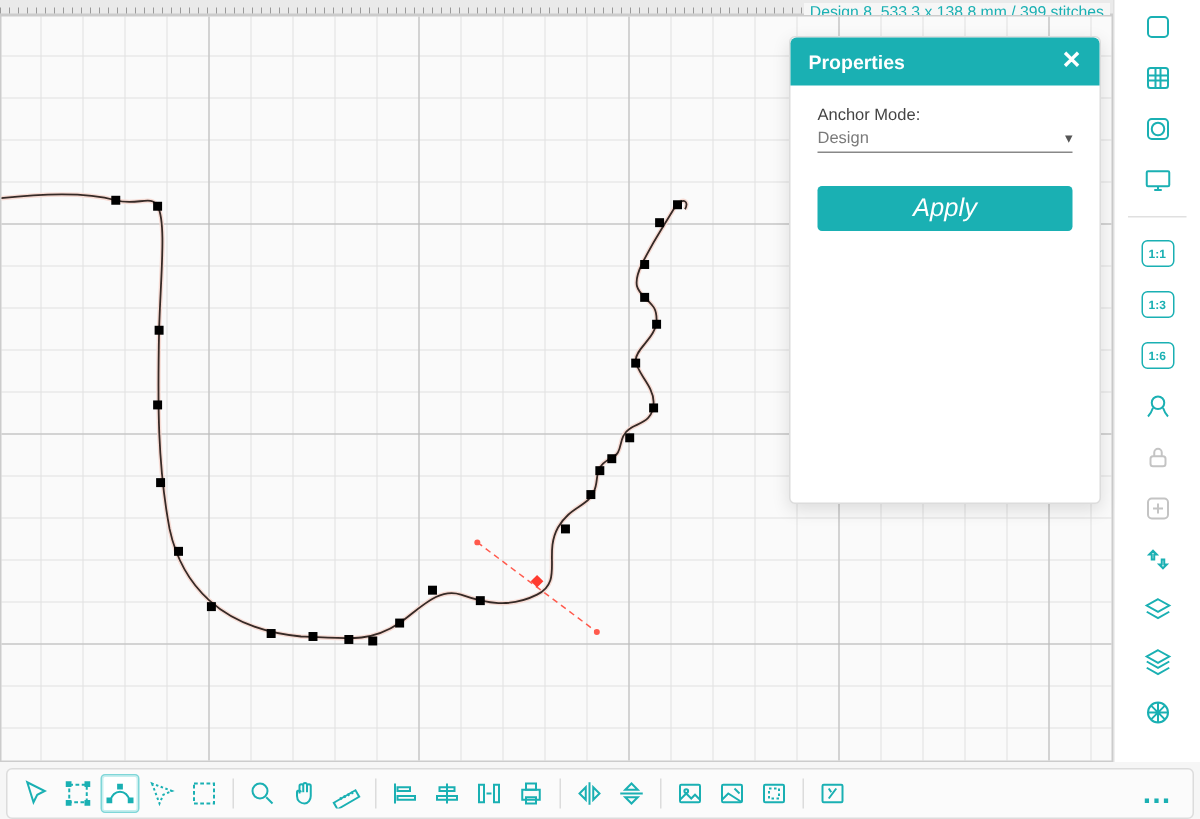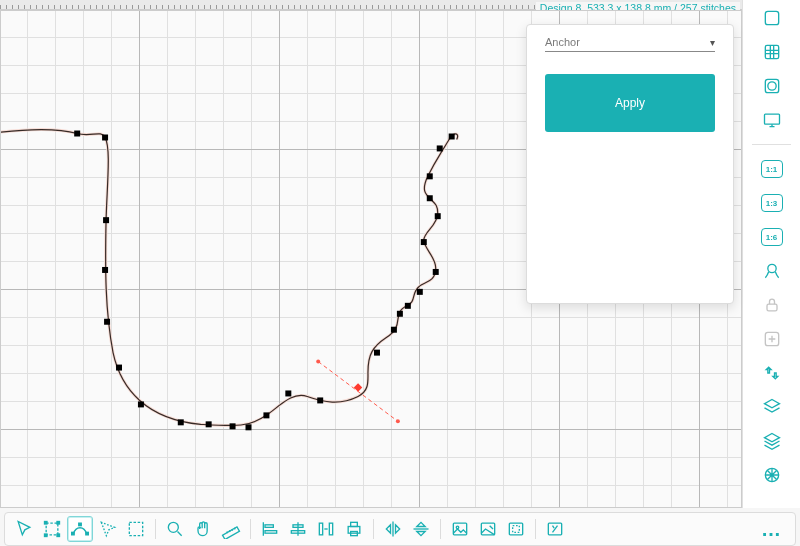--- a/index.html
+++ b/index.html
@@ -24,38 +24,38 @@
   .tool-btn.disabled { color: #c4c4c4; cursor: default; }
   .tool-btn svg { width: 20px; height: 20px; display: block; }
   .badge-txt { font-size: 8px; border: 1.5px solid currentColor; border-radius: 4px; width: 22px; height: 18px; display: flex; align-items: center; justify-content: center; font-weight: bold; }
   .panel { position: absolute; top: 24px; left: 526px; width: 208px; background: var(--panel-bg); border: 1px solid var(--panel-border); border-radius: 4px; box-shadow: 0 4px 12px rgba(0,0,0,.12); }
   .panel-header { background: var(--teal); color: #fff; font-size: 13px; font-weight: bold; padding: 8px 12px; border-radius: 4px 4px 0 0; display: flex; align-items: center; justify-content: space-between; }
   .panel-close { cursor: pointer; font-size: 16px; line-height: 1; font-weight: bold; }
   .panel-body { padding: 10px 18px 14px; height: 278px; }
   .panel-label { font-size: 11px; color: #444; margin: 4px 0 2px; }
   .panel-select { width: 100%; display: flex; align-items: center; justify-content: space-between; border-bottom: 1px solid #888; padding: 1px 0 3px; color: var(--text-muted); font-size: 11px; cursor: pointer; }
   .panel-select .chev { font-size: 10px; color: #555; }
-  .apply-btn { margin-top: 22px; width: 100%; background: var(--teal); color: #fff; text-align: center; padding: 22px 0; border-radius: 3px; font-size: 12px; cursor: pointer; }
+  .apply-btn { margin-top: 22px; width: 100%; background: var(--teal); color: #fff; text-align: center; padding: 5px 0; border-radius: 3px; font-size: 17px; cursor: pointer; font-style: italic; }
   .bottom-bar { position: absolute; bottom: 0; left: 4px; right: 4px; height: 34px; background: #fbfbfb; border: 1px solid #dcdcdc; border-radius: 4px; display: flex; align-items: center; gap: 2px; padding: 0 6px; }
   .btool { width: 26px; height: 26px; display: flex; align-items: center; justify-content: center; color: var(--teal); cursor: pointer; }
   .btool.active { background: #fff; border: 1px solid #7fd6d8; box-shadow: inset 0 0 0 1px #c7efef; border-radius: 3px; }
   .btool svg { width: 20px; height: 20px; display: block; }
   .bsep { width: 1px; height: 20px; background: #dcdcdc; margin: 0 4px; }
   .bspacer { flex: 1; }
   .more { color: var(--teal); font-size: 20px; letter-spacing: 2px; font-weight: bold; padding: 0 6px; cursor: pointer; }
   .anchor { fill: #000; }
   .anchor-sel { fill: #ff3b30; }
   .tangent { stroke: #ff5a4d; stroke-width: 1; stroke-dasharray: 4 3; }
 </style>
 </head>
 <body>
 
 <div class="ruler-h"></div>
 <div class="status">
-  <span>Design 8</span>&nbsp;&nbsp;<span>533.3 x 138.8 mm</span> / <span>257 stitches</span>
+  <span>Design 8</span>&nbsp;&nbsp;<span>533.3 x 138.8 mm</span> / <span>399 stitches</span>
 </div>
 
 <div class="canvas">
   <svg class="design-svg" viewBox="0 0 742 498">
     <path id="design-path" fill="none" stroke="#f6dbd4" stroke-width="3" d="M -4 122 C 30 118, 58 118, 76 123 C 90 127, 100 119, 104 127 C 110 138, 106 174, 105 210 C 104 260, 104 300, 112 343 C 120 380, 146 410, 200 415 C 236 417, 248 418, 266 406 C 280 396, 292 382, 307 387 C 324 393, 340 396, 358 387 C 376 378, 362 360, 372 342 C 380 328, 392 328, 396 318 C 400 310, 395 302, 407 296 C 417 292, 411 282, 420 276 C 425 272, 436 272, 436 258 C 436 247, 424 238, 424 230 C 424 222, 438 215, 438 203 C 438 196, 436 194, 432 190 C 426 184, 421 181, 428 166 C 436 150, 438 148, 450 128 C 456 120, 460 124, 457 129"></path>
     <path id="design-path-top" fill="none" stroke="#362a26" stroke-width="1.2" d="M -4 122 C 30 118, 58 118, 76 123 C 90 127, 100 119, 104 127 C 110 138, 106 174, 105 210 C 104 260, 104 300, 112 343 C 120 380, 146 410, 200 415 C 236 417, 248 418, 266 406 C 280 396, 292 382, 307 387 C 324 393, 340 396, 358 387 C 376 378, 362 360, 372 342 C 380 328, 392 328, 396 318 C 400 310, 395 302, 407 296 C 417 292, 411 282, 420 276 C 425 272, 436 272, 436 258 C 436 247, 424 238, 424 230 C 424 222, 438 215, 438 203 C 438 196, 436 194, 432 190 C 426 184, 421 181, 428 166 C 436 150, 438 148, 450 128 C 456 120, 460 124, 457 129"></path>
     <line id="tangent-line" class="tangent" x1="318" y1="352" x2="398" y2="412"></line>
     <g id="anchors-g">
         <rect x="73" y="120" width="6" height="6" class="anchor"></rect>
         <rect x="101" y="124" width="6" height="6" class="anchor"></rect>
@@ -286,20 +286,25 @@
       <svg viewBox="0 0 24 24" fill="none" stroke="currentColor" stroke-width="1.6">
         <rect x="4" y="5" width="16" height="14" rx="1"></rect>
         <path d="M15 8l-6 8M9 8l2 3"></path>
       </svg>
     </div>
   <div class="bspacer"></div>
   <div class="more">…</div>
 </div>
 
 <div class="panel">
+  <div class="panel-header">
+    <span>Properties</span>
+    <span class="panel-close">✕</span>
+  </div>
   <div class="panel-body">
+    <div class="panel-label">Anchor Mode:</div>
     <div class="panel-select">
-      <span>Anchor</span>
+      <span>Design</span>
       <span class="chev">▾</span>
     </div>
     <div class="apply-btn">Apply</div>
   </div>
 </div>
 
 </body></html>

